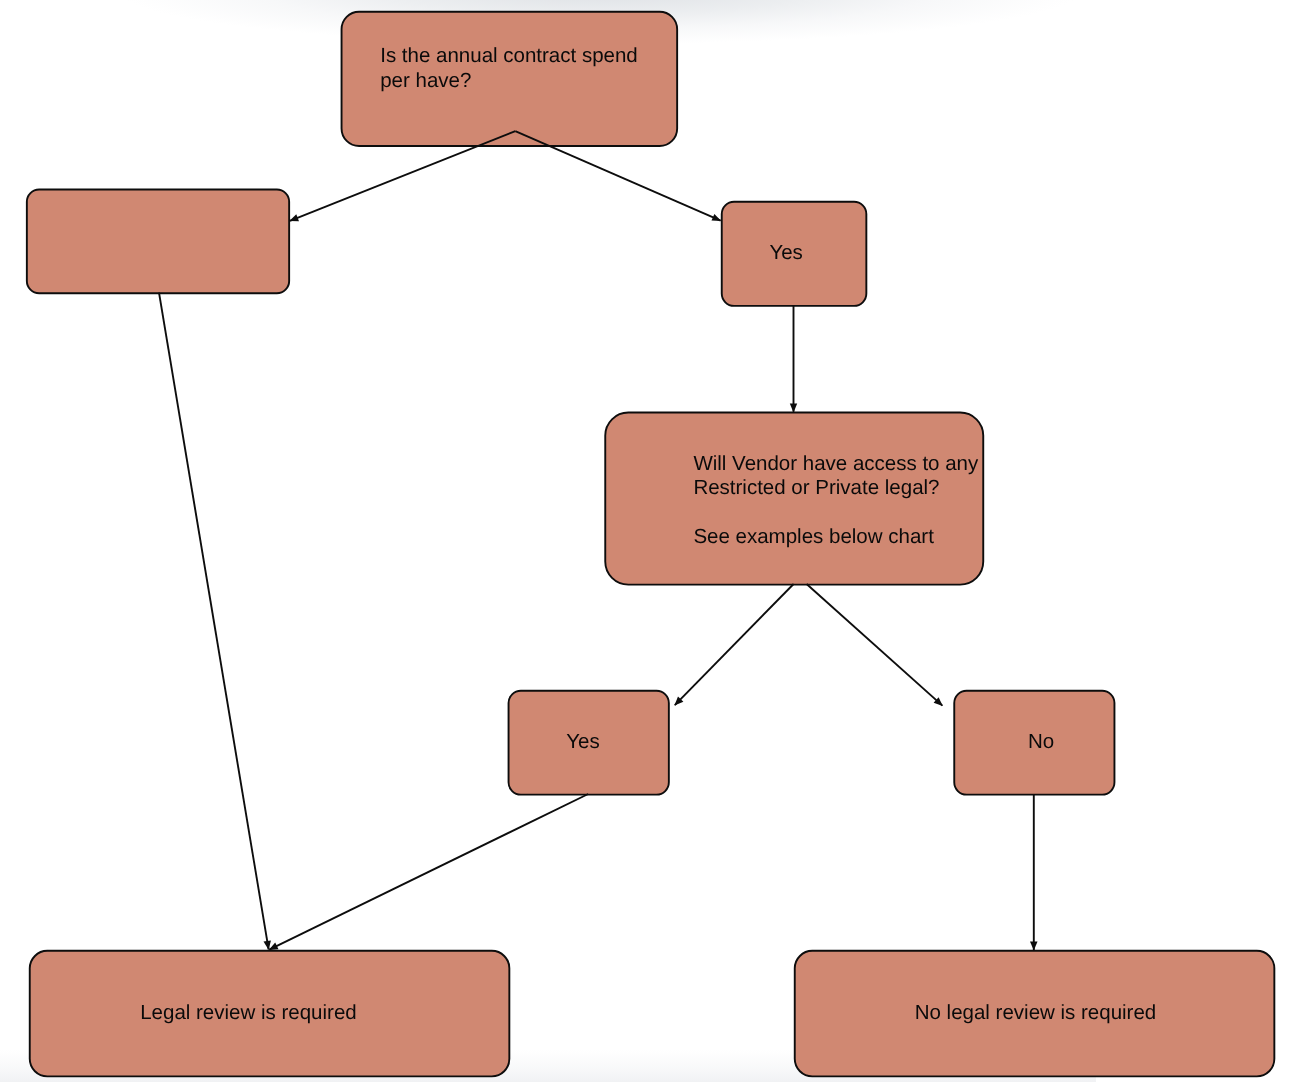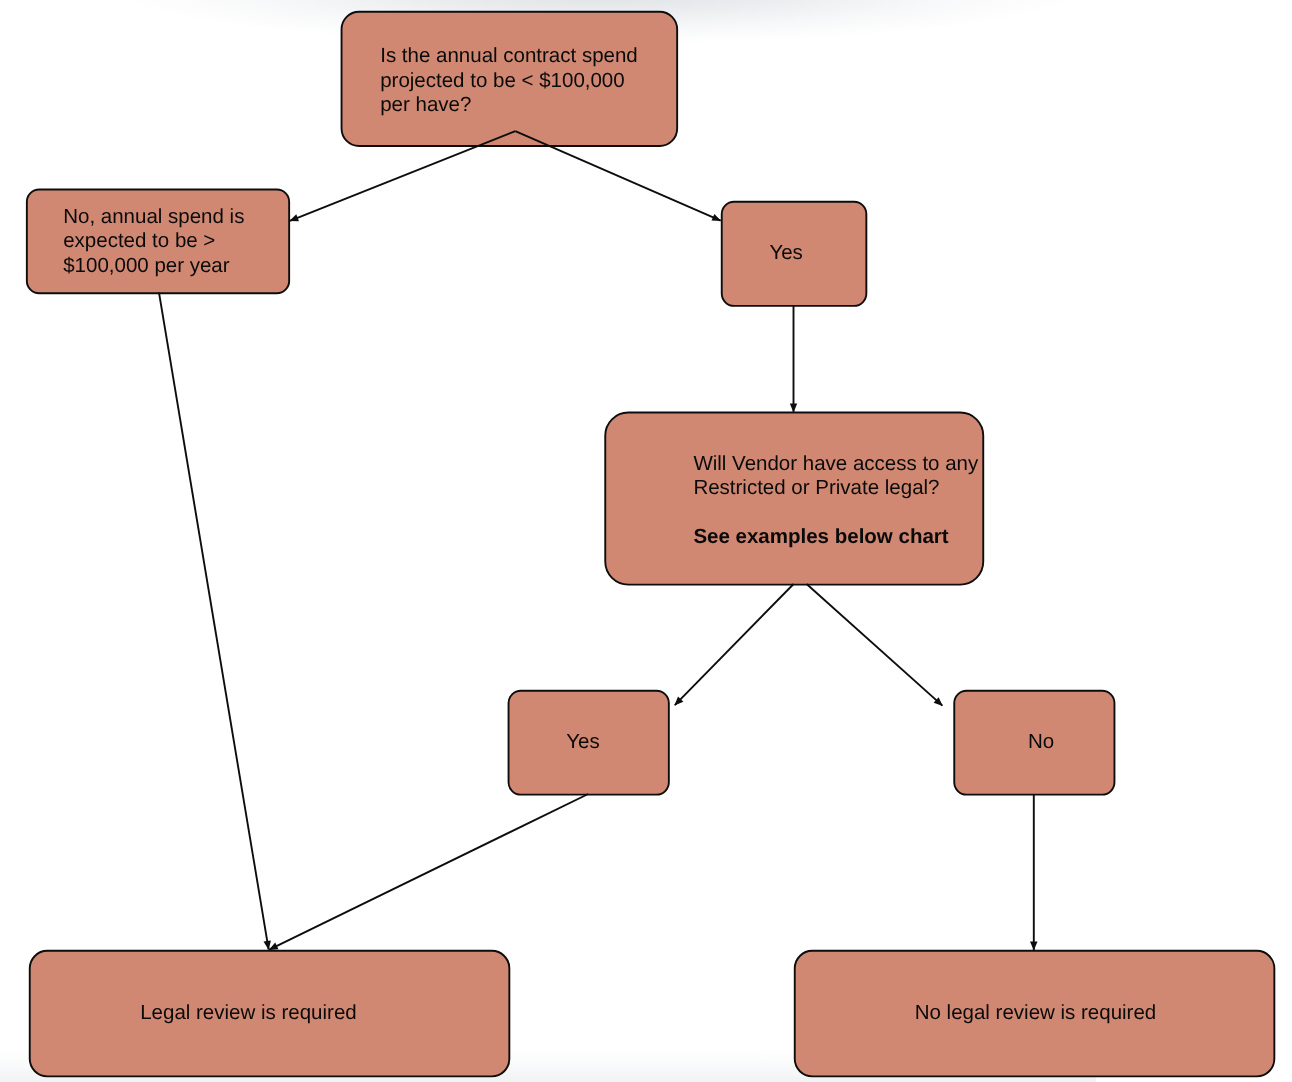--- a/index.html
+++ b/index.html
@@ -20,21 +20,21 @@
   svg.diagram g.nodes rect{fill:#d08872;stroke:#0d0d0d;stroke-width:1.9;}
   svg.diagram path.edge-line{stroke:#0d0d0d;stroke-width:1.9;fill:none;}
   svg.diagram polygon.arrow-head{fill:#0d0d0d;stroke:none;}
 
   .label{position:absolute;color:#0a0a0a;font-size:20.5px;line-height:24.6px;
          white-space:pre;letter-spacing:0;
          -webkit-font-smoothing:antialiased;
          text-rendering:geometricPrecision;
          transform:translateZ(0);}
   .label span{display:block;}
-  .label span.bold{font-weight:bold;}
+  .label span.bold{font-weight:normal;}
 </style>
 </head>
 <body>
 
 <div id="canvas">
 
   <div id="bgwashtop"></div>
   <div id="bgwashbottom"></div>
 
   <svg class="diagram" viewBox="0 0 1292 1082" width="1292" height="1082">
@@ -79,23 +79,22 @@
         <path class="edge-line" d="M588.2,794.0 L269.3,949.6"></path>
         <polygon class="arrow-head" points="268.8,949.9 275.2,942.6 278.5,949.3"></polygon>
       </g>
       <g>
         <path class="edge-line" d="M1033.8,794.0 L1033.8,950.0"></path>
         <polygon class="arrow-head" points="1033.8,950.6 1030.0,941.6 1037.5,941.6"></polygon>
       </g>
     </g>
   </svg>
 
-  <div class="label" style="left:380.2px;top:44.1px;"><span>Is the annual contract spend</span><span>projected to be &lt; $100,000</span><span>per have?</span></div>
+  <div class="label" style="left:380.2px;top:44.1px;"><span>Is the annual contract spend</span><span>per have?</span></div>
 
-  <div class="label" style="left:63.2px;top:204.6px;"><span>No, annual spend is</span><span>expected to be &gt;</span><span>$100,000 per year</span></div>
 
   <div class="label" style="left:769.4px;top:241.2px;"><span>Yes</span></div>
 
   <div class="label" style="left:649.4px;top:451.6px;margin-left:44px;"><span>Will Vendor have access to any</span><span>Restricted or Private legal?</span><span> </span><span class="bold">See examples below chart</span></div>
 
   <div class="label" style="left:566.3px;top:730.4px;"><span>Yes</span></div>
 
   <div class="label" style="left:1028px;top:730.4px;"><span>No</span></div>
 
   <div class="label" style="left:140.2px;top:1001.2px;"><span>Legal review is required</span></div>

